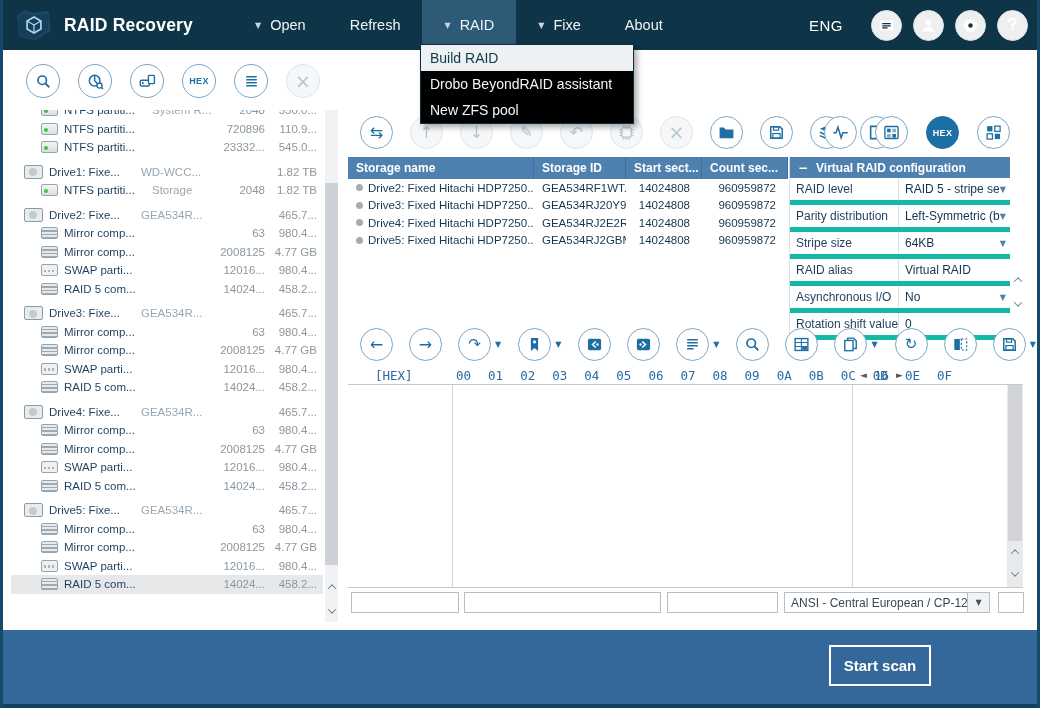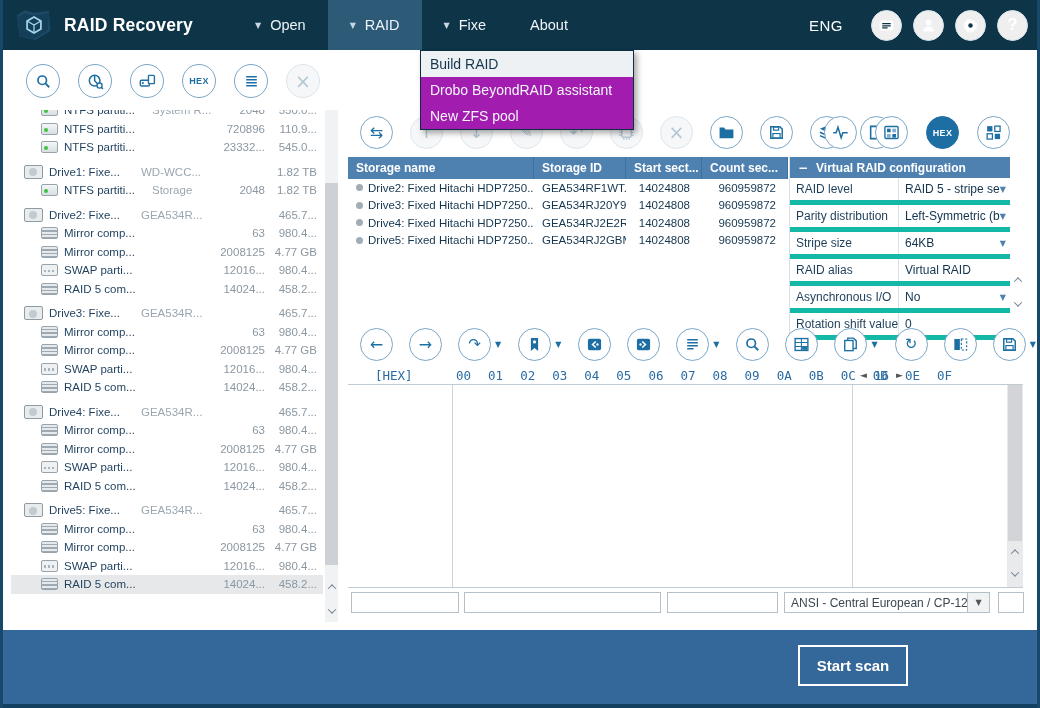--- a/index.html
+++ b/index.html
@@ -17,21 +17,21 @@
   .mitem { display:flex; align-items:center; padding:0 22px; font-size:14.5px; color:#eef4f8; cursor:default; }
   .mitem.active { background:#2d5a77; }
   .marrow { font-size:8px; color:#c7d6e0; margin-right:9px; font-family:"DejaVu Sans",sans-serif; }
   .lang { font-size:15px; color:#fff; margin-left:auto; letter-spacing:.5px; }
   .winicons { display:flex; gap:11px; margin:0 18px 0 28px; }
   .wbtn { width:31px; height:31px; border-radius:50%; border:1.5px solid #d7e3ec; color:#fff;
           display:flex; align-items:center; justify-content:center; }
   .wbtn svg { width:17px; height:17px; }
 
   
-  .ddmenu { position:absolute; left:417px; top:50px; width:214px; z-index:40; background:#a21caf;
+  .ddmenu { position:absolute; left:417px; top:44px; width:214px; z-index:40; background:#000000;
             border:1px solid #0d2e41; box-shadow:3px 3px 6px rgba(0,0,0,.35); }
   .dditem { height:26px; display:flex; align-items:center; padding-left:9px; font-size:14px; color:#f2f6f9; }
   .dditem.hl { background:#eef1f3; color:#14374e; }
 
   
   .cwrap { display:flex; align-items:center;margin-left:9px; }
   .cbtn { width:33px; height:33px; border-radius:50%; border:1.5px solid #7ba6c6; background:#fff;
           color:#1d6fa3; display:flex; align-items:center; justify-content:center; flex:0 0 auto; }
   .cbtn svg { width:17px; height:17px; }
   .cbtn .glyph { font-size:17px; line-height:1; font-family:"DejaVu Sans",sans-serif; }
@@ -123,40 +123,43 @@
   .hb-select .seltext { flex:1; padding-left:6px; white-space:nowrap; overflow:hidden; }
   .hb-select .selbtn { width:22px; height:100%; border-left:1px solid #b4bfc8; background:#f0f2f4;
                        display:flex; align-items:center; justify-content:center; font-size:8px; color:#555;
                        font-family:"DejaVu Sans",sans-serif; }
 
   
   .footer { position:absolute; left:-3px; top:630px; width:1046px; height:78px; background:#35689a;
             border-bottom:4px solid #12405e; }
   .fbtn { position:absolute; top:15px; height:41px; border:2px solid #fff; background:transparent;
           color:#fff; font-size:15px; font-weight:bold; font-family:"Liberation Sans",sans-serif; }
-  .fbtn.b0 { left:798px; width:110px; }
+  .fbtn.b0 { left:829px; width:102px; }
   .fbtn.b1 { left:927px; width:94px; }
 </style>
 </head>
 <body>
 
 <div id="window">
 
   <div class="topbar">
     <svg class="logo" viewBox="0 0 36 32">
       <path d="M2 7l7-5 9 2.5 14-2 1.5 19-14 8.5-15-3z" fill="#1b4a66"></path>
       <path d="M3 9l6-4 8 2 15-2-1 16-13 8-13-2.5z" fill="#153f59"></path>
       <path d="M18 8.5l6.5 3.8v7.4L18 23.5l-6.5-3.8v-7.4z" fill="none" stroke="#a6d7f0" stroke-width="1.6"></path>
       <path d="M11.5 12.3l6.5 3.7 6.5-3.7M18 16v7.5" stroke="#a6d7f0" stroke-width="1.2" fill="none"></path>
     </svg>
     <div class="apptitle">RAID Recovery</div>
     <div class="menubar" id="menu-items">
         <div class="mitem">
           <span class="marrow">▼</span>
           <span>Open</span>
+        </div>
+        <div class="mitem">
+          <span>Refresh</span>
         </div>
         <div class="mitem active">
           <span class="marrow">▼</span>
           <span>RAID</span>
         </div>
         <div class="mitem">
           <span class="marrow">▼</span>
           <span>Fixe</span>
         </div>
         <div class="mitem">

